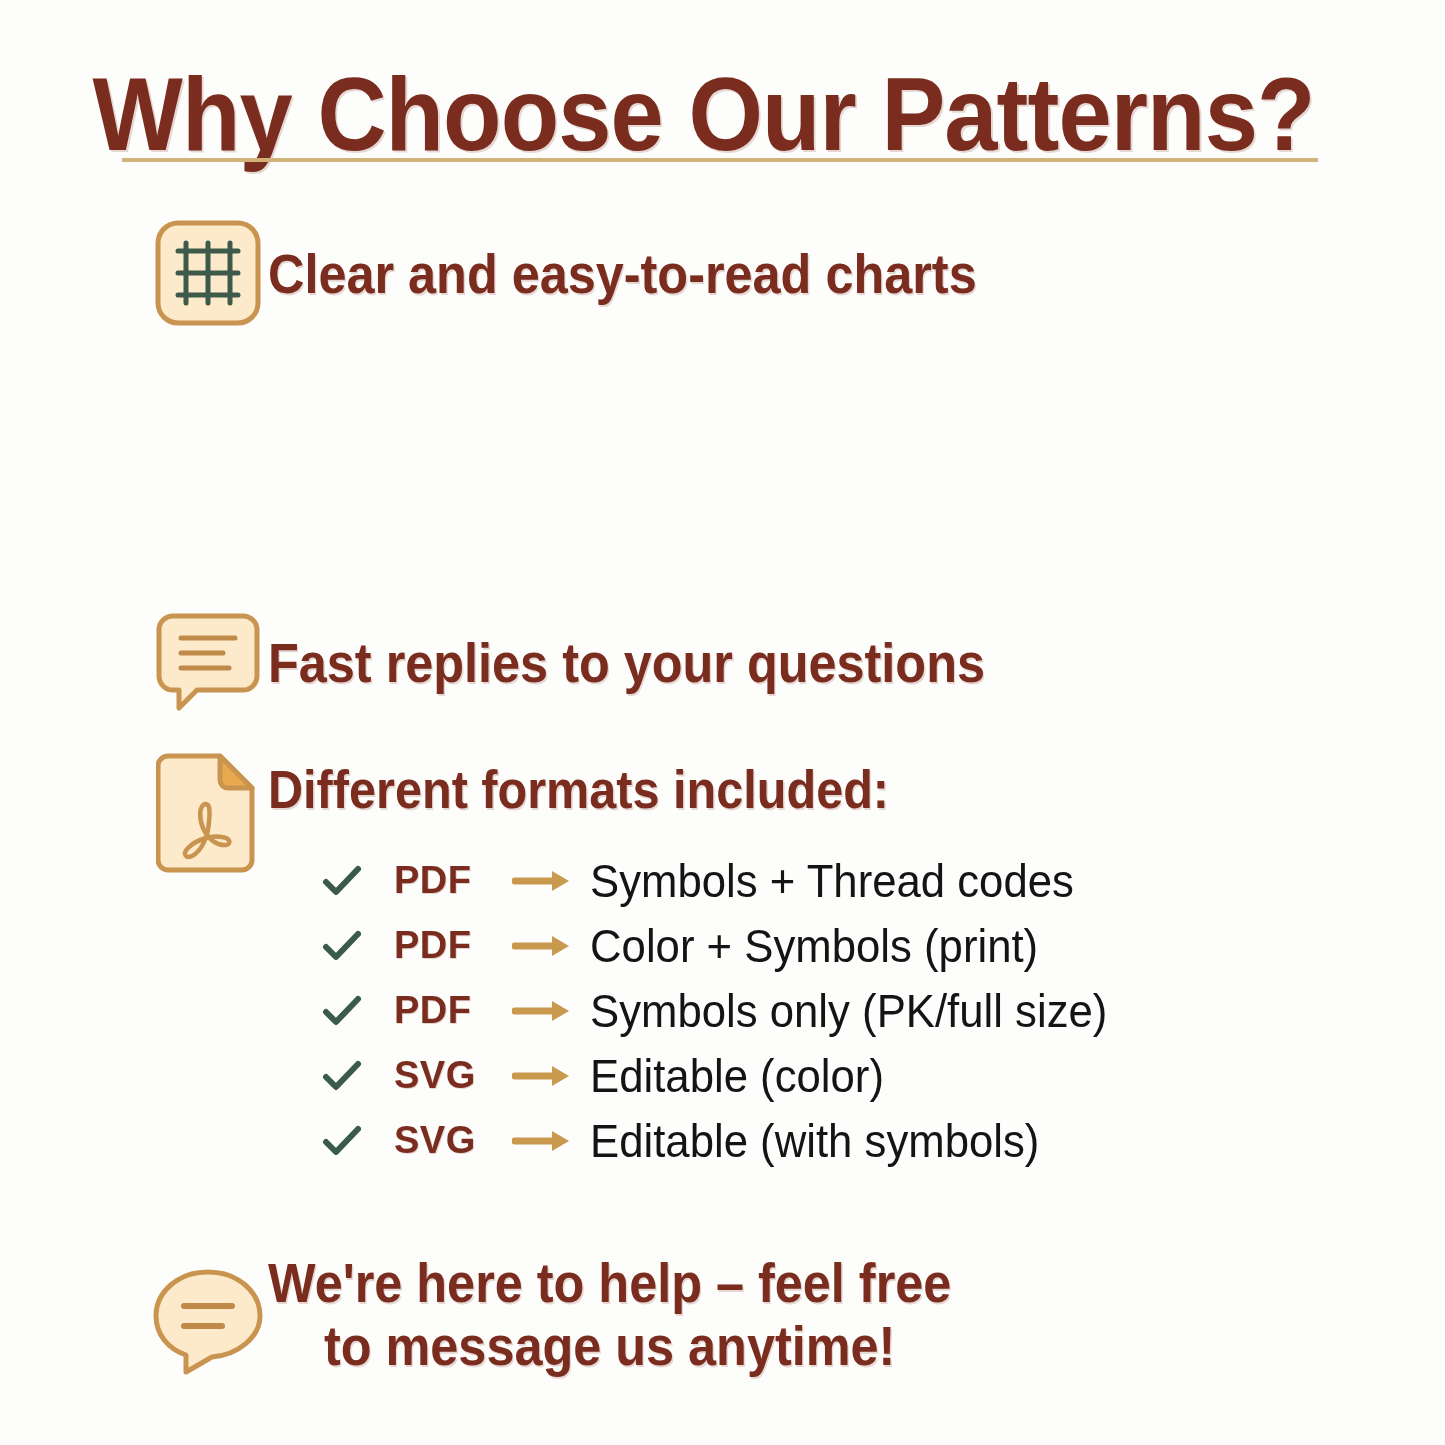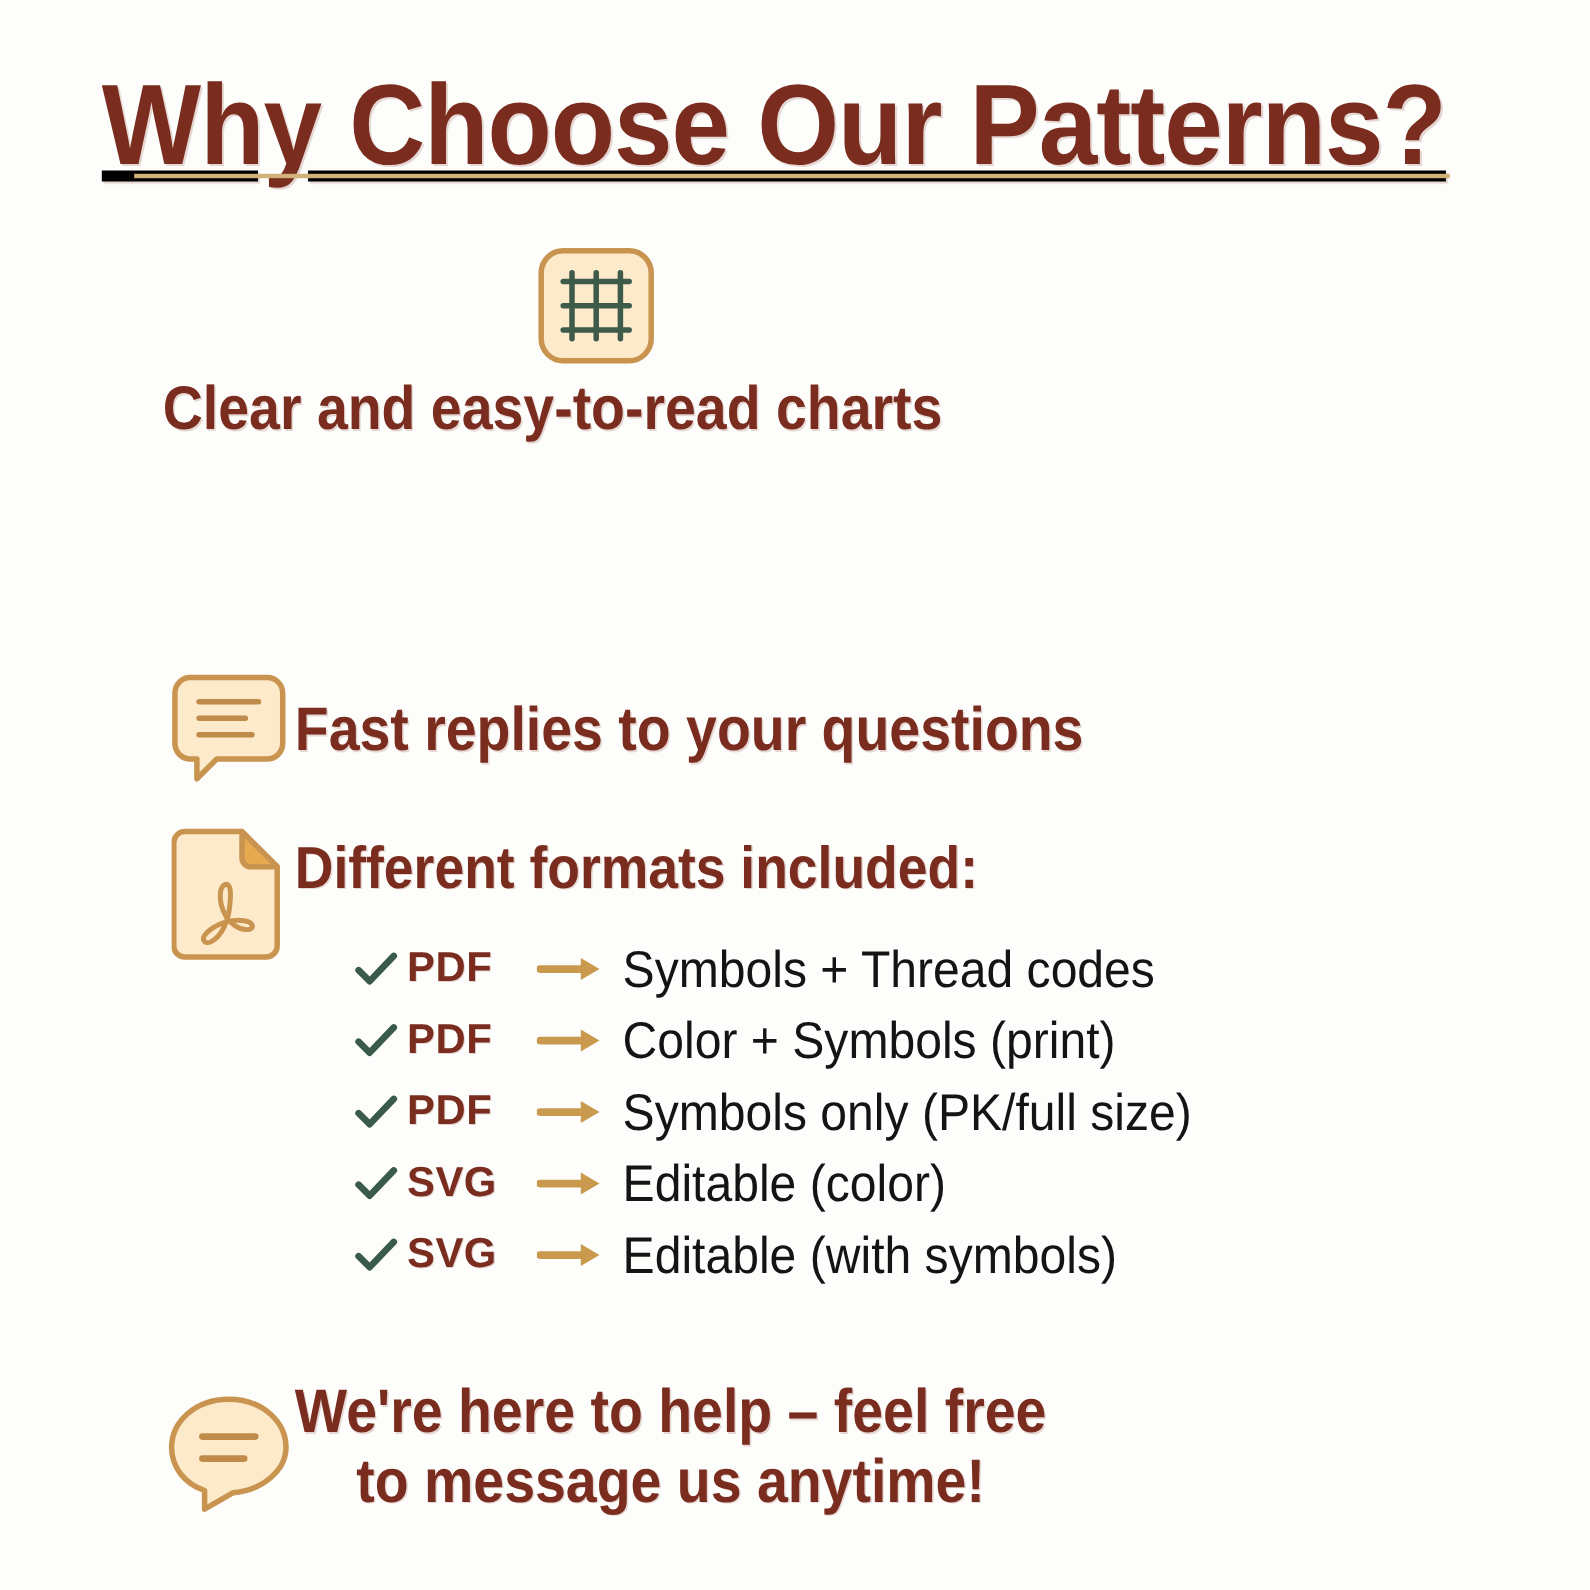--- a/index.html
+++ b/index.html
@@ -16,21 +16,20 @@
     font-family: "Liberation Sans", sans-serif;
   }
 
   
   #title-block {
     position: absolute;
     left: 0;
     top: 62px;
     width: 1407px;
     text-align: center;
-    text-decoration: underline;
   }
   #page-title {
     font-family: "Liberation Sans", sans-serif;
     font-weight: bold;
     font-size: 104px;
     line-height: 1.0;
     color: #7a2d1e;
     letter-spacing: -1px;
     transform: scaleX(0.92);
     transform-origin: center center;
@@ -63,21 +62,21 @@
     font-family: "Liberation Sans", sans-serif;
     font-weight: bold;
     font-size: 56px;
     color: #7a2d1e;
     white-space: nowrap;
     transform: scaleX(0.9);
     transform-origin: left center;
     text-shadow: 1.5px 1.5px 0 rgba(120,45,30,0.18);
   }
 
-  #row-charts   { left: 148px; top: 218px; flex-direction: column; }
+  #row-charts   { left: 148px; top: 218px; }
   #row-colors   { left: 148px; top: 352px; }
   #row-designs  { left: 148px; top: 476px; }
   #row-replies  { left: 148px; top: 608px; }
   #row-formats  { left: 148px; top: 742px; align-items: flex-start; }
 
   #row-formats .feature-icon { padding-top: 8px; }
   #row-formats .feature-text { font-size: 54px; padding-top: 16px; }
 
   
   #formats-list {
@@ -98,20 +97,21 @@
     justify-content: flex-start;
   }
   .fmt-label {
     flex: 0 0 118px;
     font-family: "Liberation Sans", sans-serif;
     font-weight: bold;
     font-size: 38px;
     color: #7a2d1e;
     letter-spacing: 0.5px;
     text-shadow: 1px 1px 0 rgba(120,45,30,0.2);
+    margin-left: 24px;
   }
   .fmt-arrow {
     flex: 0 0 78px;
     display: flex;
     align-items: center;
   }
   .fmt-desc {
     font-family: "Liberation Sans", sans-serif;
     font-weight: normal;
     font-size: 47px;

